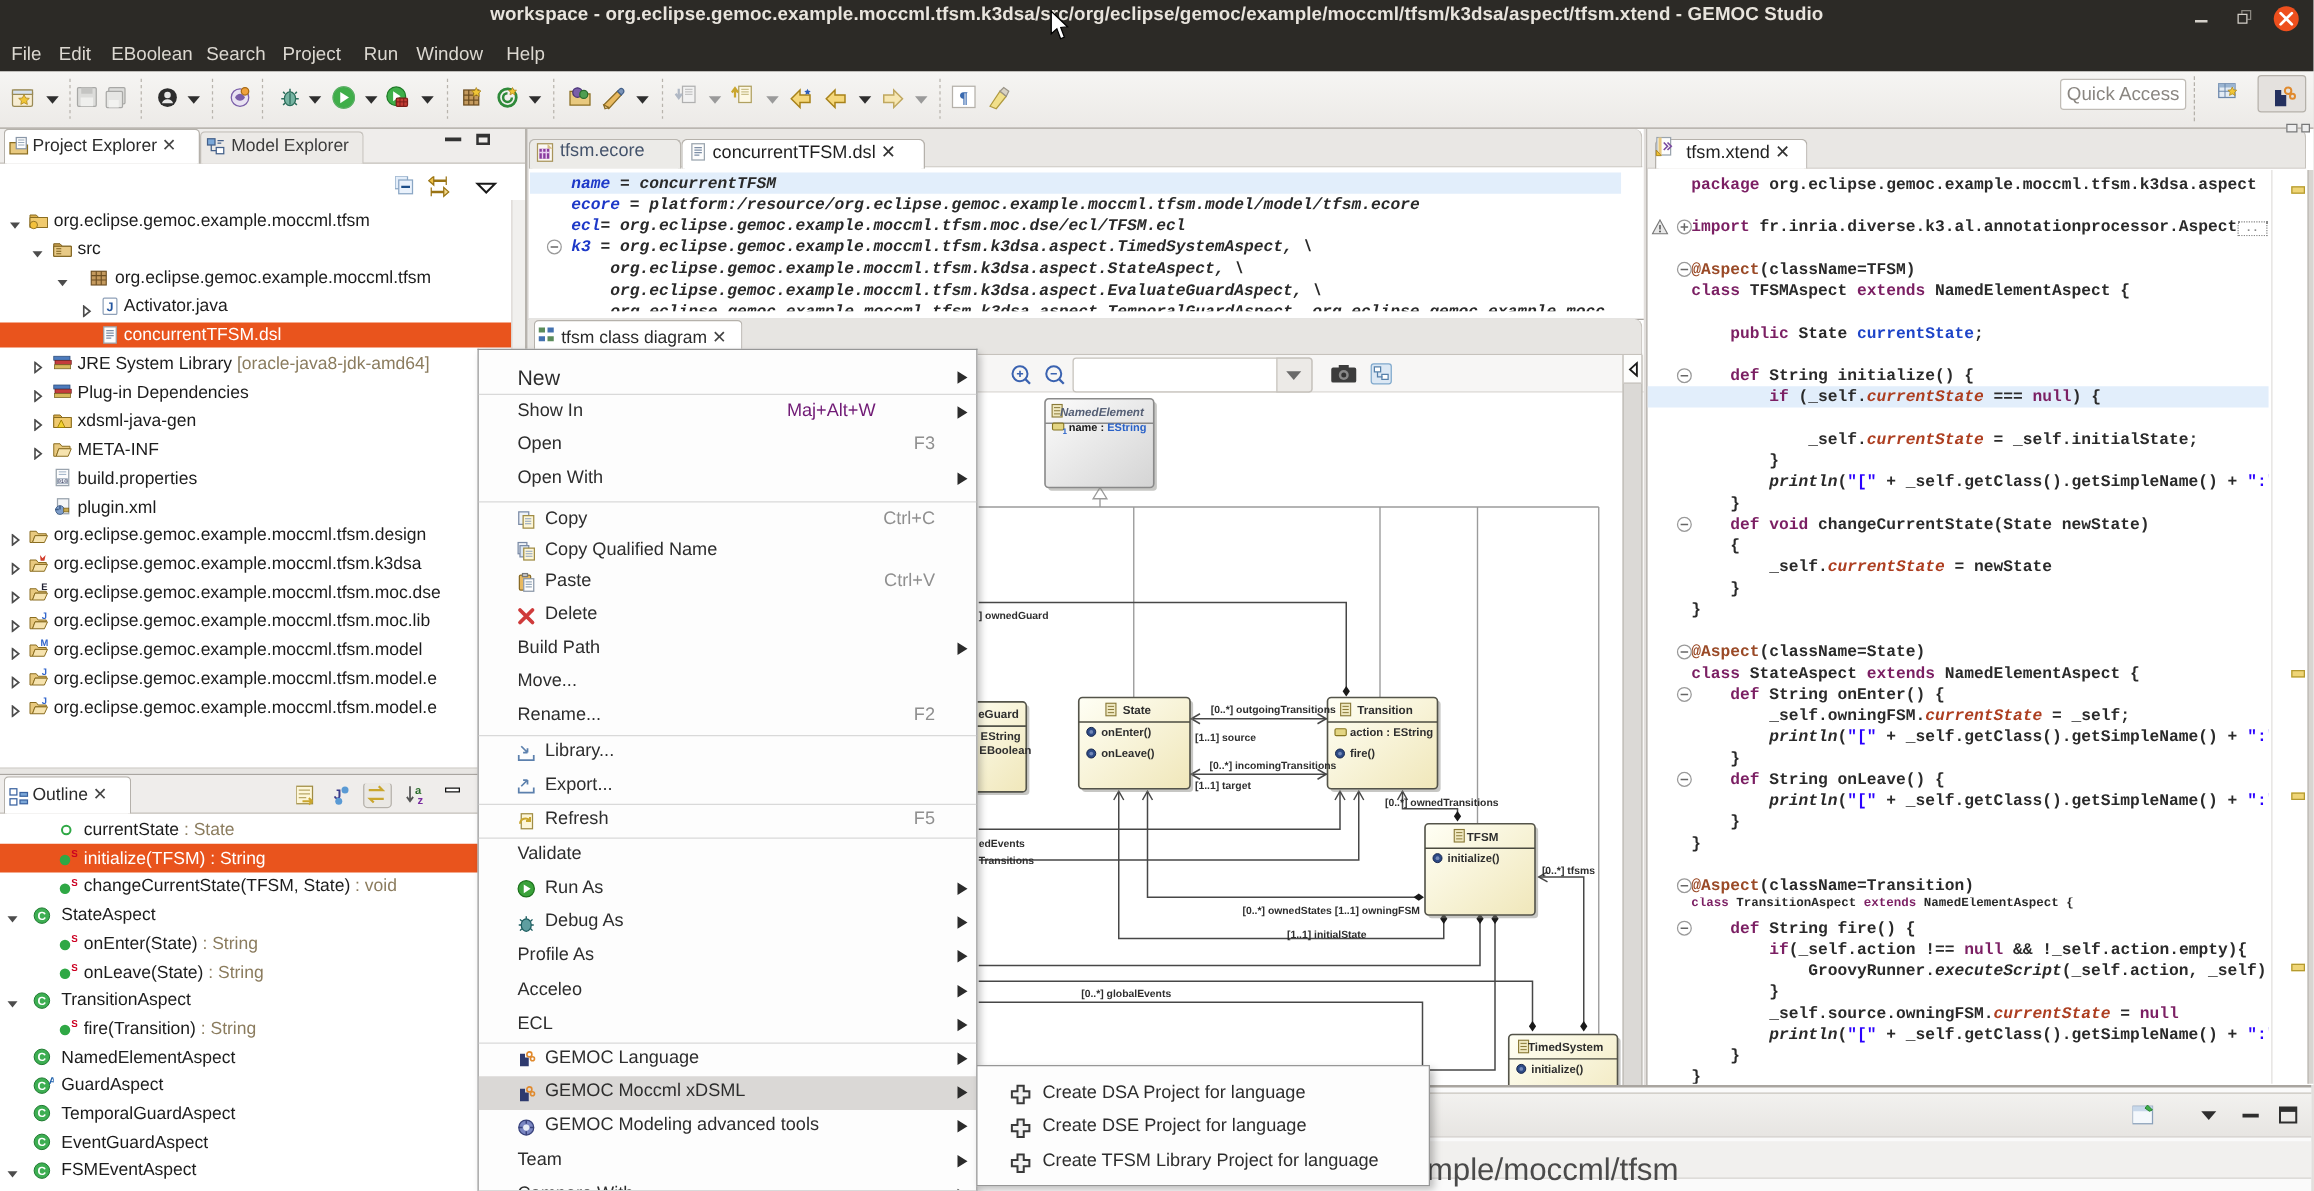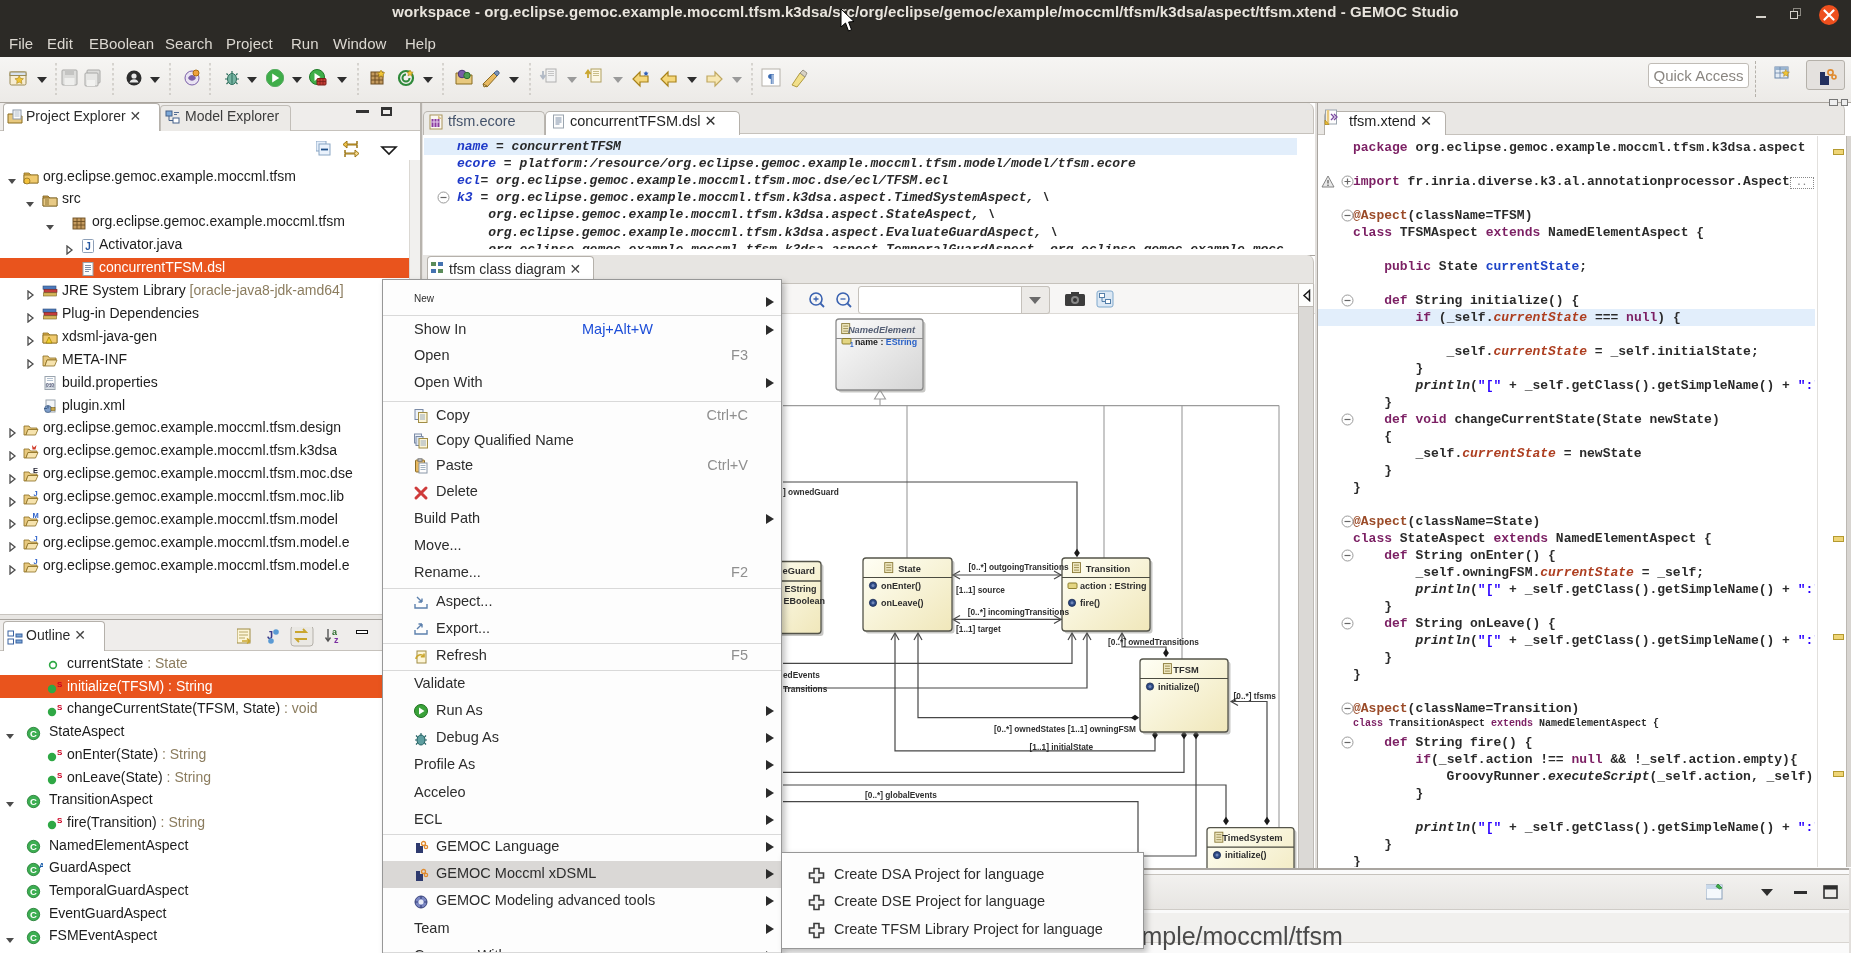--- a/index.html
+++ b/index.html
@@ -364,20 +364,21 @@
 <div class="abs mono" style="left:35px;top:480px;font-size:13px;font-weight:bold;color:#2a2a2a;white-space:pre;width:480px;overflow:hidden">    <span class="k">def</span> String onLeave() {</div>
 <div class="abs mono" style="left:35px;top:497px;font-size:13px;font-weight:bold;color:#2a2a2a;white-space:pre;width:480px;overflow:hidden">        <span class="itl">println</span>(<span class="str">"["</span> + _self.getClass().getSimpleName() + <span class="str">":"</span></div>
 <div class="abs mono" style="left:35px;top:514px;font-size:13px;font-weight:bold;color:#2a2a2a;white-space:pre;width:480px;overflow:hidden">    }</div>
 <div class="abs mono" style="left:35px;top:531px;font-size:13px;font-weight:bold;color:#2a2a2a;white-space:pre;width:480px;overflow:hidden">}</div>
 <div class="abs mono" style="left:35px;top:565px;font-size:13px;font-weight:bold;color:#2a2a2a;white-space:pre;width:480px;overflow:hidden"><span class="ann">@Aspect</span>(className=Transition)</div>
 <div class="abs mono" style="left:35px;top:582px;font-size:10px;font-weight:bold;color:#2a2a2a;white-space:pre;width:480px;overflow:hidden"><span class="k">class</span> TransitionAspect <span class="k">extends</span> NamedElementAspect {</div>
 <div class="abs mono" style="left:35px;top:599px;font-size:13px;font-weight:bold;color:#2a2a2a;white-space:pre;width:480px;overflow:hidden">    <span class="k">def</span> String fire() {</div>
 <div class="abs mono" style="left:35px;top:616px;font-size:13px;font-weight:bold;color:#2a2a2a;white-space:pre;width:480px;overflow:hidden">        <span class="k">if</span>(_self.action !== <span class="k">null</span> &amp;&amp; !_self.action.empty){</div>
 <div class="abs mono" style="left:35px;top:633px;font-size:13px;font-weight:bold;color:#2a2a2a;white-space:pre;width:480px;overflow:hidden">            GroovyRunner.<span class="itl">executeScript</span>(_self.action, _self);</div>
 <div class="abs mono" style="left:35px;top:650px;font-size:13px;font-weight:bold;color:#2a2a2a;white-space:pre;width:480px;overflow:hidden">        }</div>
+<div class="abs mono" style="left:35px;top:667px;font-size:13px;font-weight:bold;color:#2a2a2a;white-space:pre;width:480px;overflow:hidden">        _self.source.owningFSM.<span class="fld">currentState</span> = <span class="k">null</span></div>
 <div class="abs mono" style="left:35px;top:684px;font-size:13px;font-weight:bold;color:#2a2a2a;white-space:pre;width:480px;overflow:hidden">        <span class="itl">println</span>(<span class="str">"["</span> + _self.getClass().getSimpleName() + <span class="str">":"</span></div>
 <div class="abs mono" style="left:35px;top:701px;font-size:13px;font-weight:bold;color:#2a2a2a;white-space:pre;width:480px;overflow:hidden">    }</div>
 <div class="abs mono" style="left:35px;top:718px;font-size:13px;font-weight:bold;color:#2a2a2a;white-space:pre;width:480px;overflow:hidden">}</div>
 </div>
 <svg class="abs" style="left:1341px;top:209px" width="13" height="13">
         <circle cx="6.5" cy="6.5" r="5.5" fill="#fff" stroke="#9a9a9a"></circle>
         <path d="M3.5 6.5h6" stroke="#666" stroke-width="1.2"></path>
       </svg>
 <svg class="abs" style="left:1341px;top:294px" width="13" height="13">
         <circle cx="6.5" cy="6.5" r="5.5" fill="#fff" stroke="#9a9a9a"></circle>
@@ -792,25 +793,25 @@
         <polygon points="55,7 67,7 61,14" fill="#2e2e2e"></polygon>
         <rect x="88" y="9" width="13" height="3" fill="#2e2e2e"></rect>
         <g>
           <rect x="118" y="4" width="13" height="12" fill="none" stroke="#2e2e2e" stroke-width="1.6"></rect>
           <rect x="118" y="4" width="13" height="3.5" fill="#2e2e2e"></rect>
         </g>
       </svg>
 </div>
 
 <div id="ctxmenu" class="abs" style="left:382px;top:279px;width:400px;height:674px;background:#fdfdfd;border:1px solid #979797;border-bottom:none;box-shadow:3px 3px 6px rgba(0,0,0,0.25);z-index:30"></div>
-<div class="abs" style="left:414px;top:292.5px;font-size:10px;color:#2d2d2d;z-index:32;white-space:nowrap">New</div>
+<div class="abs" style="left:414px;top:292.5px;font-size:17px;color:#2d2d2d;z-index:32;white-space:nowrap">New</div>
 <div class="abs" style="left:766px;top:296.5px;width:0;height:0;border-top:5.5px solid transparent;border-bottom:5.5px solid transparent;border-left:8px solid #2b2b2b;z-index:32"></div>
 <div class="abs" style="left:383px;top:314.8px;width:398px;height:1px;background:#d9d9d9;z-index:32"></div>
 <div class="abs" style="left:414px;top:320.5px;font-size:14.5px;color:#2d2d2d;z-index:32;white-space:nowrap">Show In</div>
-<div class="abs" style="left:582px;top:320.5px;width:166px;text-align:left;font-size:14.5px;color:#1d4ed8;z-index:32">Maj+Alt+W</div>
+<div class="abs" style="left:582px;top:320.5px;width:166px;text-align:center;font-size:14.5px;color:#701a75;z-index:32">Maj+Alt+W</div>
 <div class="abs" style="left:766px;top:324.5px;width:0;height:0;border-top:5.5px solid transparent;border-bottom:5.5px solid transparent;border-left:8px solid #2b2b2b;z-index:32"></div>
 <div class="abs" style="left:414px;top:347.0px;font-size:14.5px;color:#2d2d2d;z-index:32;white-space:nowrap">Open</div>
 <div class="abs" style="left:582px;top:347.0px;width:166px;text-align:right;font-size:14.5px;color:#8f8f8f;z-index:32">F3</div>
 <div class="abs" style="left:414px;top:374.0px;font-size:14.5px;color:#2d2d2d;z-index:32;white-space:nowrap">Open With</div>
 <div class="abs" style="left:766px;top:378.0px;width:0;height:0;border-top:5.5px solid transparent;border-bottom:5.5px solid transparent;border-left:8px solid #2b2b2b;z-index:32"></div>
 <div class="abs" style="left:383px;top:401.0px;width:398px;height:1px;background:#d9d9d9;z-index:32"></div>
 <span class="abs" style="left:413px;top:408.0px;z-index:32"><svg width="16" height="16" viewBox="0 0 16 16">
         <rect x="2" y="1.5" width="8" height="10" fill="#eef3f8" stroke="#7a8aa5"></rect>
         <rect x="5.5" y="4.5" width="8.5" height="10" fill="#fdf6d8" stroke="#a08c44"></rect>
         <path d="M7 7h5M7 9h5M7 11h5" stroke="#8ca0bc" stroke-width="0.9"></path>
@@ -839,21 +840,21 @@
 <div class="abs" style="left:414px;top:509.8px;font-size:14.5px;color:#2d2d2d;z-index:32;white-space:nowrap">Build Path</div>
 <div class="abs" style="left:766px;top:513.8px;width:0;height:0;border-top:5.5px solid transparent;border-bottom:5.5px solid transparent;border-left:8px solid #2b2b2b;z-index:32"></div>
 <div class="abs" style="left:414px;top:537.1px;font-size:14.5px;color:#2d2d2d;z-index:32;white-space:nowrap">Move...</div>
 <div class="abs" style="left:414px;top:564.4px;font-size:14.5px;color:#2d2d2d;z-index:32;white-space:nowrap">Rename...</div>
 <div class="abs" style="left:582px;top:564.4px;width:166px;text-align:right;font-size:14.5px;color:#8f8f8f;z-index:32">F2</div>
 <div class="abs" style="left:383px;top:588.0px;width:398px;height:1px;background:#d9d9d9;z-index:32"></div>
 <span class="abs" style="left:413px;top:594.5px;z-index:32"><svg width="16" height="16" viewBox="0 0 16 16">
         <path d="M2 9v4h12V9" fill="none" stroke="#5c80ad" stroke-width="1.4"></path>
         <path d="M4 2l5 5M9 7V3.5M9 7H5.5" stroke="#5c80ad" stroke-width="1.4" fill="none"></path>
       </svg></span>
-<div class="abs" style="left:436px;top:593.0px;font-size:14.5px;color:#2d2d2d;z-index:32;white-space:nowrap">Aspect...</div>
+<div class="abs" style="left:436px;top:593.0px;font-size:14.5px;color:#2d2d2d;z-index:32;white-space:nowrap">Library...</div>
 <span class="abs" style="left:413px;top:621.4px;z-index:32"><svg width="16" height="16" viewBox="0 0 16 16">
         <path d="M2 9v4h12V9" fill="none" stroke="#5c80ad" stroke-width="1.4"></path>
         <path d="M4 8l5-5M9 3v3.5M9 3H5.5" stroke="#5c80ad" stroke-width="1.4" fill="none"></path>
       </svg></span>
 <div class="abs" style="left:436px;top:619.9px;font-size:14.5px;color:#2d2d2d;z-index:32;white-space:nowrap">Export...</div>
 <div class="abs" style="left:383px;top:642.5px;width:398px;height:1px;background:#d9d9d9;z-index:32"></div>
 <span class="abs" style="left:413px;top:648.5px;z-index:32"><svg width="16" height="16" viewBox="0 0 16 16">
         <rect x="4" y="2" width="9" height="12" fill="#fdf6d8" stroke="#a08c44"></rect>
         <path d="M3 10a4.5 4.5 0 0 1 8-2.5" fill="none" stroke="#caa62e" stroke-width="1.6"></path>
         <path d="M11 4.5v3.2h-3.2" fill="none" stroke="#caa62e" stroke-width="1.6"></path>

